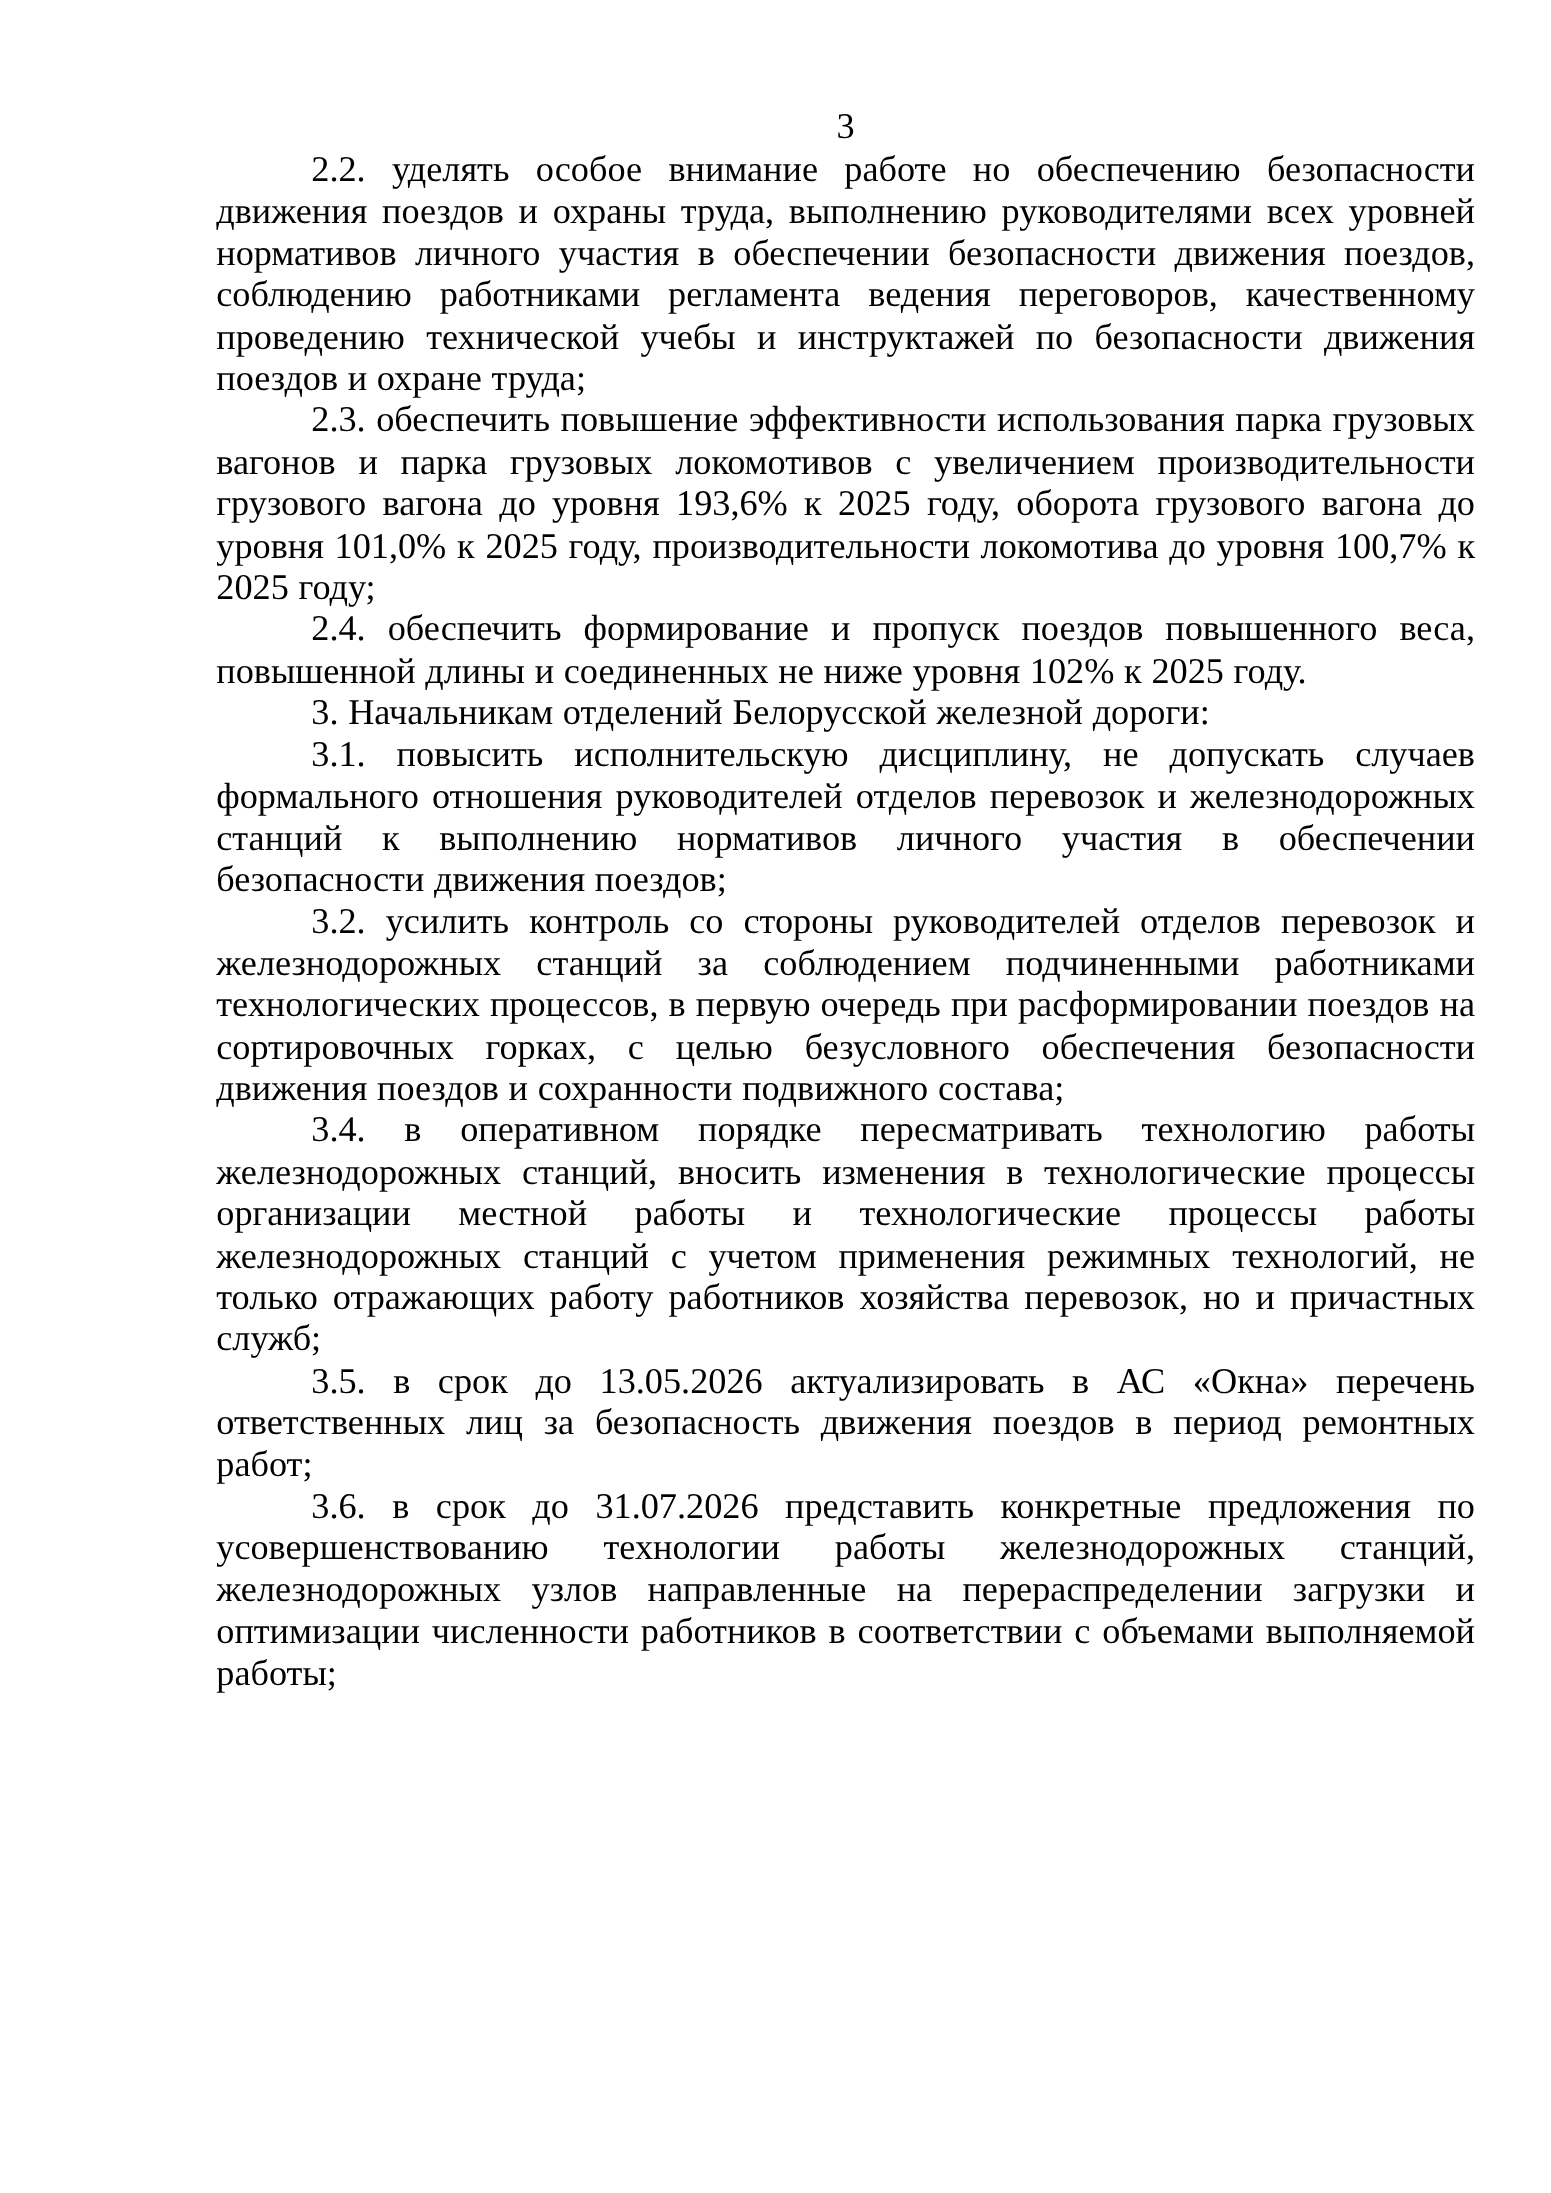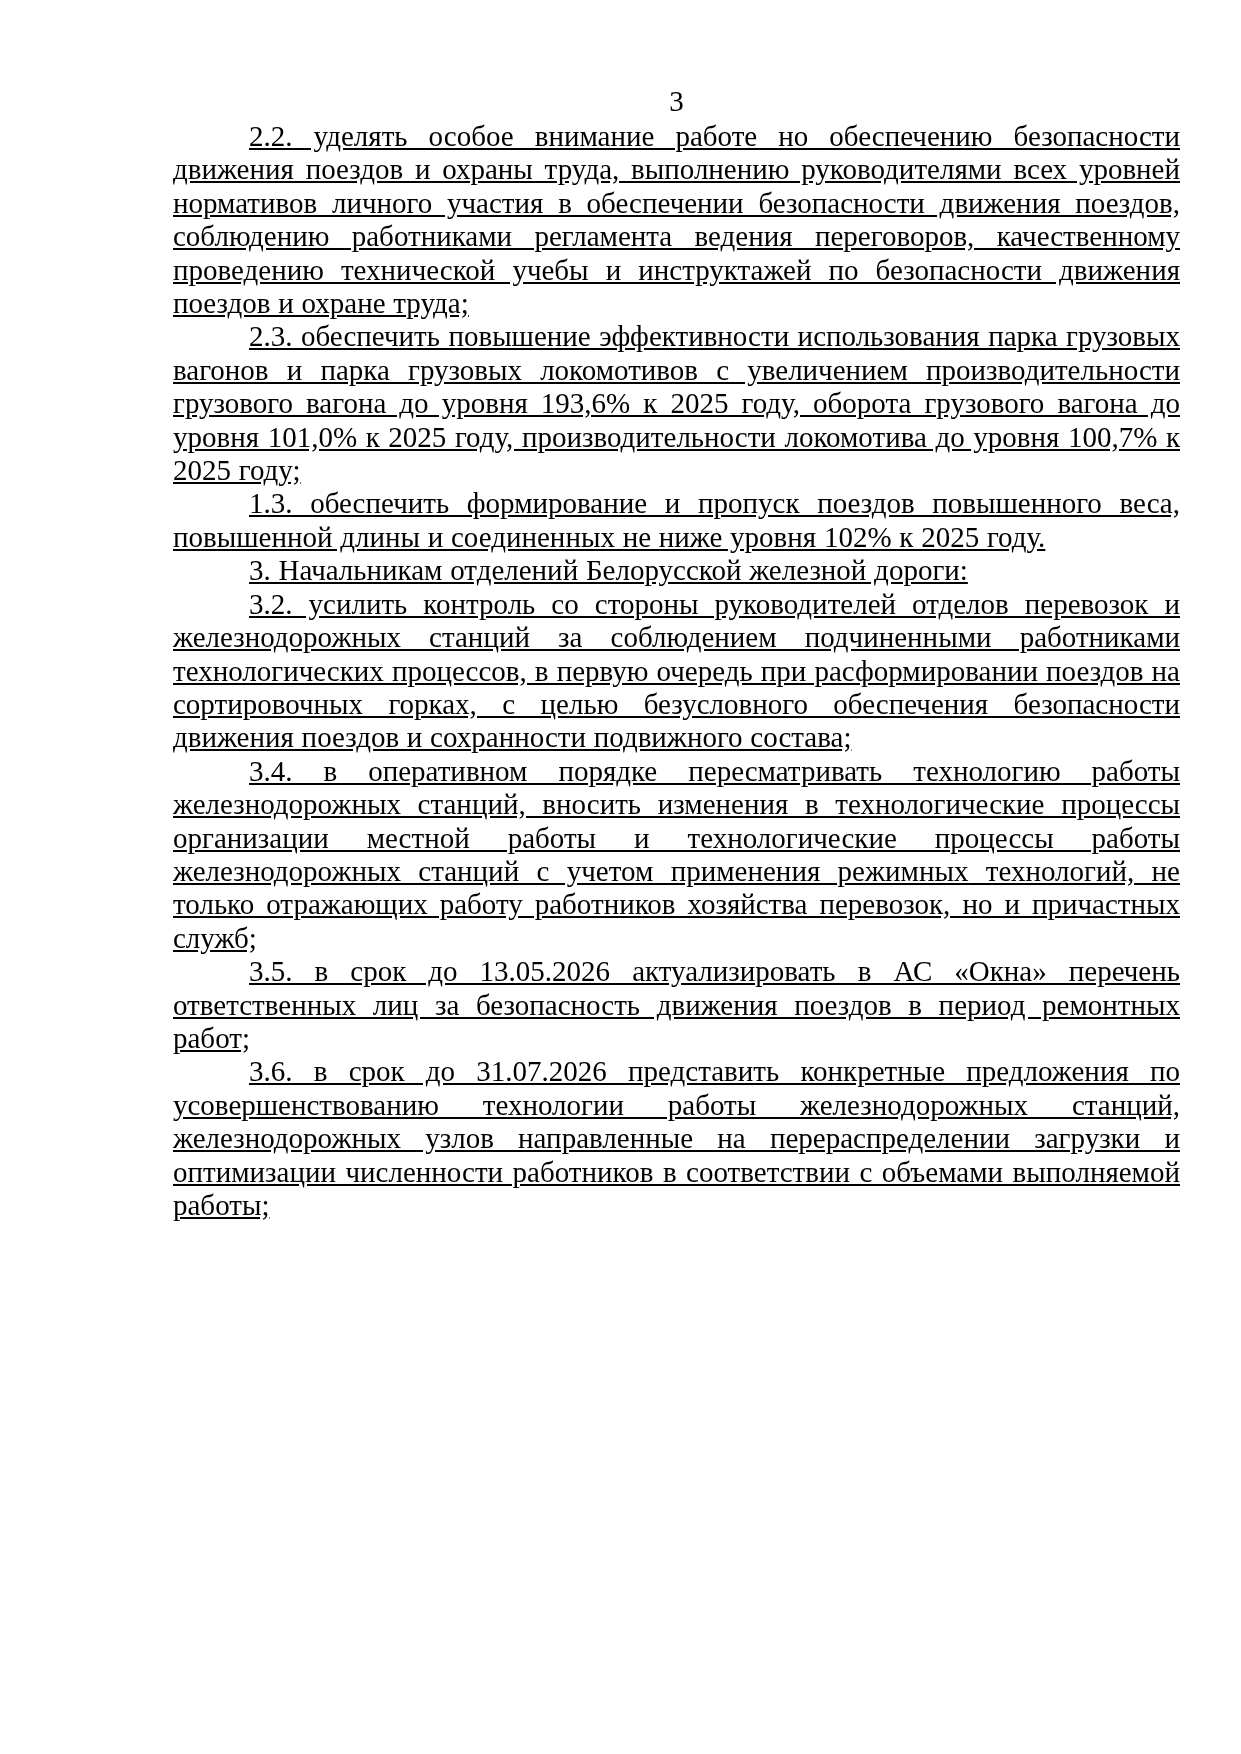--- a/index.html
+++ b/index.html
@@ -29,32 +29,32 @@
     top: 120px;
     left: 173px;
     width: 1007px;
     text-align: justify;
   }
   .content p {
     text-indent: 76px;
     text-align: justify;
     text-align-last: left;
     word-spacing: 0.5px;
-    text-decoration: underline;
   }
 </style>
 </head>
 <body>
 
 <div class="page">
   <div class="page-number">3</div>
 
   <div class="content">
     <p>2.2. уделять особое внимание работе но обеспечению безопасности движения поездов и охраны труда, выполнению руководителями всех уровней нормативов личного участия в обеспечении безопасности движения поездов, соблюдению работниками регламента ведения переговоров, качественному проведению технической учебы и инструктажей по безопасности движения поездов и охране труда;</p>
     <p>2.3. обеспечить повышение эффективности использования парка грузовых вагонов и парка грузовых локомотивов с увеличением производительности грузового вагона до уровня 193,6% к 2025 году, оборота грузового вагона до уровня 101,0% к 2025 году, производительности локомотива до уровня 100,7% к 2025 году;</p>
-    <p>1.3. обеспечить формирование и пропуск поездов повышенного веса, повышенной длины и соединенных не ниже уровня 102% к 2025 году.</p>
+    <p>2.4. обеспечить формирование и пропуск поездов повышенного веса, повышенной длины и соединенных не ниже уровня 102% к 2025 году.</p>
     <p>3. Начальникам отделений Белорусской железной дороги:</p>
+    <p>3.1. повысить исполнительскую дисциплину, не допускать случаев формального отношения руководителей отделов перевозок и железнодорожных станций к выполнению нормативов личного участия в обеспечении безопасности движения поездов;</p>
     <p>3.2. усилить контроль со стороны руководителей отделов перевозок и железнодорожных станций за соблюдением подчиненными работниками технологических процессов, в первую очередь при расформировании поездов на сортировочных горках, с целью безусловного обеспечения безопасности движения поездов и сохранности подвижного состава;</p>
     <p>3.4. в оперативном порядке пересматривать технологию работы железнодорожных станций, вносить изменения в технологические процессы организации местной работы и технологические процессы работы железнодорожных станций с учетом применения режимных технологий, не только отражающих работу работников хозяйства перевозок, но и причастных служб;</p>
     <p>3.5. в срок до 13.05.2026 актуализировать в АС «Окна» перечень ответственных лиц за безопасность движения поездов в период ремонтных работ;</p>
     <p>3.6. в срок до 31.07.2026 представить конкретные предложения по усовершенствованию технологии работы железнодорожных станций, железнодорожных узлов направленные на перераспределении загрузки и оптимизации численности работников в соответствии с объемами выполняемой работы;</p>
   </div>
 </div>
 
 </body></html>

